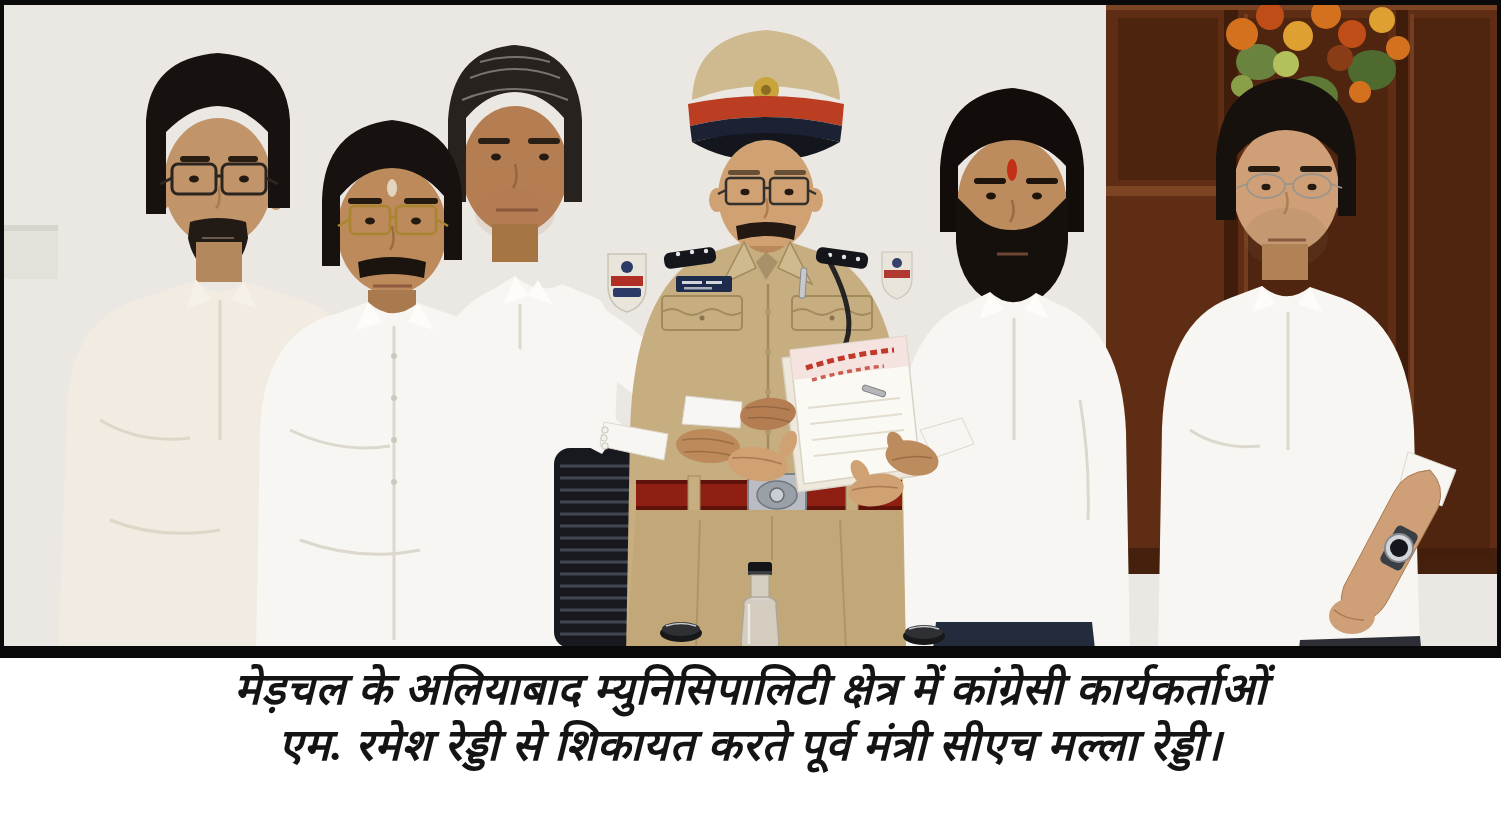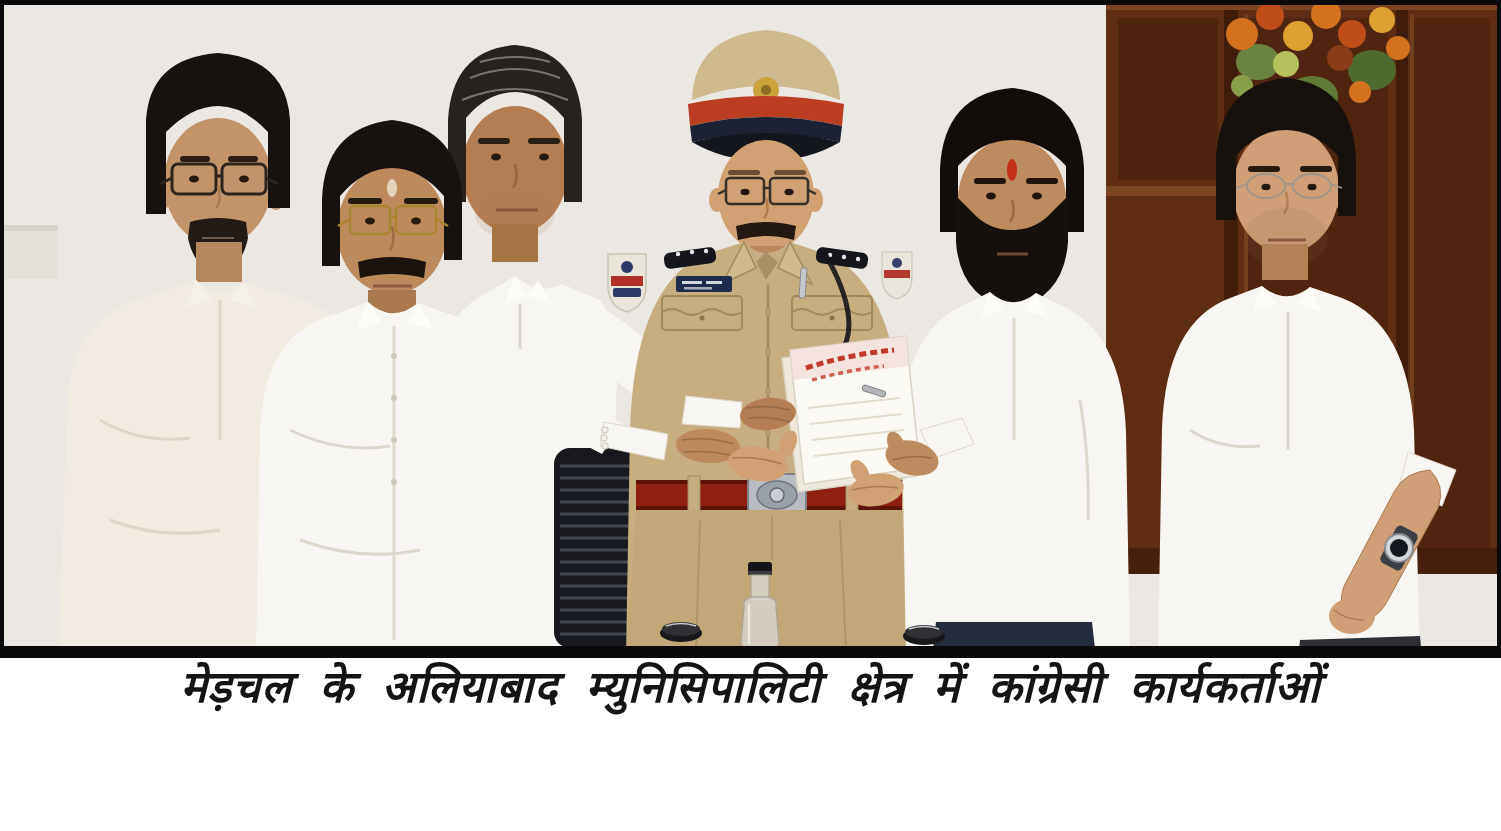--- a/index.html
+++ b/index.html
@@ -1,19 +1,19 @@
 <!DOCTYPE html>
 <html style="--pageBg: #ffffff; --frame: #0a0a0a; --wall: #ebe8e4; --wallLedge: #d7d3cd; --cabinet: #5e2d14; --cabinetDark: #3f1d0a; --cabinetLight: #7c4423; --flowerOrange: #d4711f; --flowerRed: #bf4d18; --flowerYellow: #dfa032; --leafGreen: #6a8440; --leafDark: #4e6a2e; --hair: #171210; --hairGray: #8d8880; --shirt: #f8f6f2; --shirtShade: #ddd8ce; --kurta: #f1ebe1; --uniform: #c7ae80; --uniformDark: #a38a5c; --capKhaki: #cfba90; --capRed: #bc3e22; --capNavy: #1c2233; --visor: #14161d; --gold: #c9a43c; --board: #14161c; --beltRed: #8e1f12; --buckle: #b9bcc2; --navyTrouser: #232c3c; --chair: #17191e; --chairSlat: #4a505a; --docPage: #fbf9f3; --docEdge: #d8d2c4; --docPink: #f3dfdb; --docRed: #c0392b; --glass: #d9d6d0; --table: #0d0d0d; --captionText: #141414;"><head>
 <meta charset="utf-8">
 <style>
   html,body{margin:0;padding:0;background:#ffffff;}
   .page{
     position:relative;width:1501px;height:831px;overflow:hidden;
     background:var(--pageBg,#fff);
-    font-family:Liberation Mono, monospace;
+    font-family:Liberation Serif, serif;
   }
   .photo{position:absolute;left:0;top:0;width:1501px;height:658px;}
   .photo svg{display:block;width:1501px;height:658px;}
   .caption{
     position:absolute;left:0;top:658px;width:1501px;height:173px;
     background:#ffffff;color:var(--captionText,#141414);
     text-align:center;font-weight:700;font-style:italic;
     font-size:44px;line-height:56px;letter-spacing:1px;
     padding-top:4px;box-sizing:border-box;white-space:nowrap;
   }
@@ -404,14 +404,15 @@
       <rect x="0" y="0" width="1501" height="5"></rect>
       <rect x="0" y="0" width="4" height="658"></rect>
       <rect x="1497" y="0" width="4" height="658"></rect>
       <rect x="0" y="646" width="1501" height="12"></rect>
     </g>
   </svg>
   </figure>
 
   <div class="caption">
     <div>मेड़चल के अलियाबाद म्युनिसिपालिटी क्षेत्र में कांग्रेसी कार्यकर्ताओं</div>
+    <div>एम. रमेश रेड्डी से शिकायत करते पूर्व मंत्री सीएच मल्ला रेड्डी।</div>
   </div>
 </div>
 
 </body></html>

